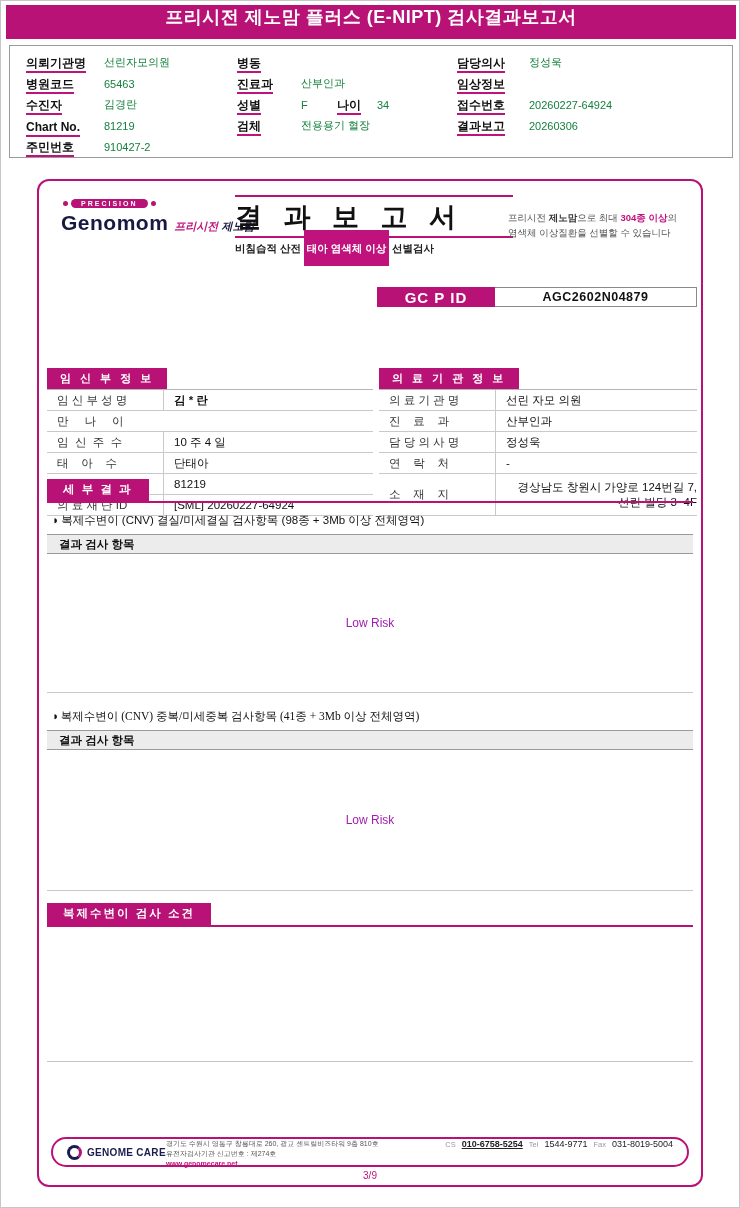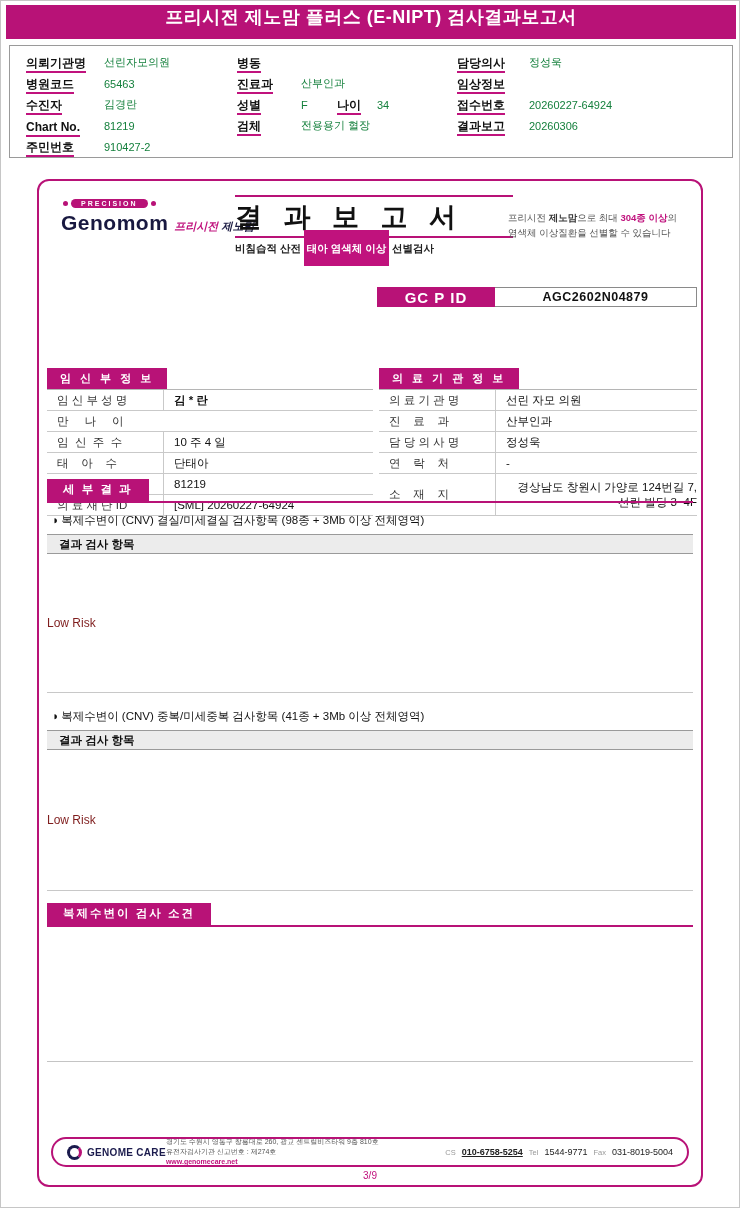--- a/index.html
+++ b/index.html
@@ -68,30 +68,30 @@
   .tbl-value.bold { font-weight:bold; }
 
   
   .section-header { position:absolute; left:8px; right:8px; border-bottom:2px solid #b81277; line-height:0; }
   .sh-chip { display:inline-block; background:#b81277; color:#fff; font-weight:bold; font-size:11.5px; letter-spacing:2px; padding:4px 16px; line-height:1.2; }
   .sh-detail { top:298px; }
   .sh-opinion { top:722px; }
 
   
   .sec-title { position:absolute; left:12px; font-size:11.5px; color:#111; }
-  .sec1-title { top:332px; } .sec2-title { top:528px; }
+  .sec1-title { top:332px; } .sec2-title { top:528px;font-family:Liberation Serif, serif; }
   .result-bar { position:absolute; left:8px; right:8px; height:20px; background:#ececec; border-top:1px solid #9a9a9a; border-bottom:1px solid #9a9a9a; font-weight:bold; font-size:11.5px; color:#111; display:flex; align-items:center; padding-left:12px; }
   .sec1-bar { top:353px; } .sec2-bar { top:549px; }
-  .result-zone { position:absolute; left:8px; right:8px; display:flex; align-items:center; font-size:12px; color:#7f1d1d; border-bottom:1px solid #c8c8c8; }
+  .result-zone { position:absolute; left:8px; right:8px; display:flex; align-items:center; justify-content:center; font-size:12px; color:#a21caf; border-bottom:1px solid #c8c8c8; }
   .sec1-zone { top:373px; height:139px; } .sec2-zone { top:569px; height:141px; }
 
   .bottom-rule { position:absolute; left:8px; right:8px; top:880px; border-top:1px solid #c4c4c4; }
 
   
-  .footer-box { position:absolute; left:12px; right:12px; top:956px; height:30px; border:2px solid #b81277; border-radius:15px; display:flex; align-items:center; padding:0 14px; }
+  .footer-box { position:absolute; left:12px; right:12px; top:956px; height:30px; border:2px solid #b81277; border-radius:15px; display:flex; padding:0 14px; }
   .footer-logo { display:flex; align-items:center; gap:5px; }
   .gc-icon { width:15px; height:15px; border:3px solid #1b1b4d; border-right-color:#b81277; border-radius:50%; }
   .gc-text { font-size:10px; font-weight:bold; color:#1b1b4d; letter-spacing:0.3px; white-space:nowrap; }
   .footer-addr { font-size:7px; color:#555; line-height:1.4; }
   .footer-web { color:#c0127d; font-weight:bold; }
   .footer-contact { margin-left:auto; display:flex; align-items:baseline; gap:6px; white-space:nowrap; }
   .fc-label { color:#999; font-size:7.5px; }
   .fc-value { color:#222; font-size:9px; }
   .fc-value.bold { font-weight:bold;text-decoration:underline; }
 

